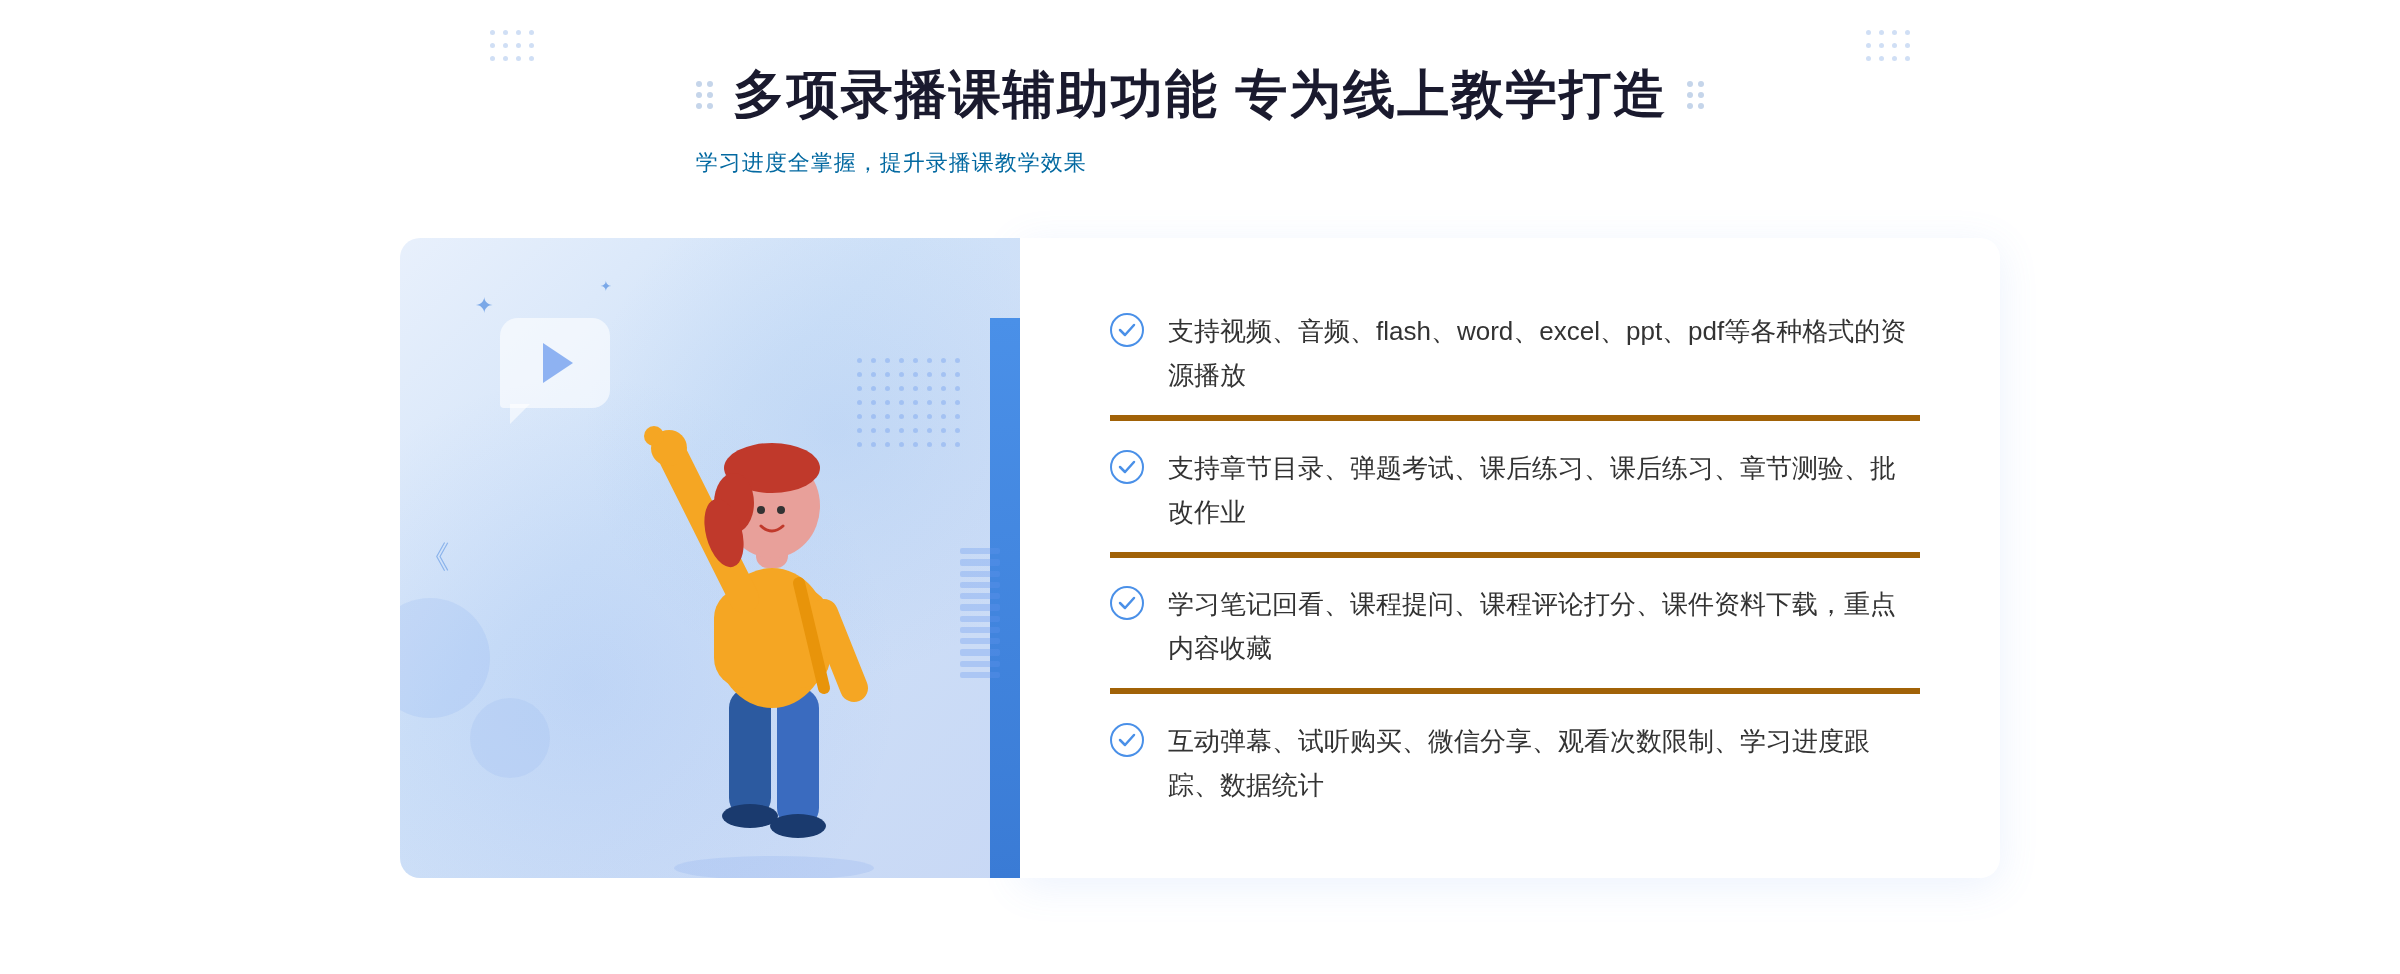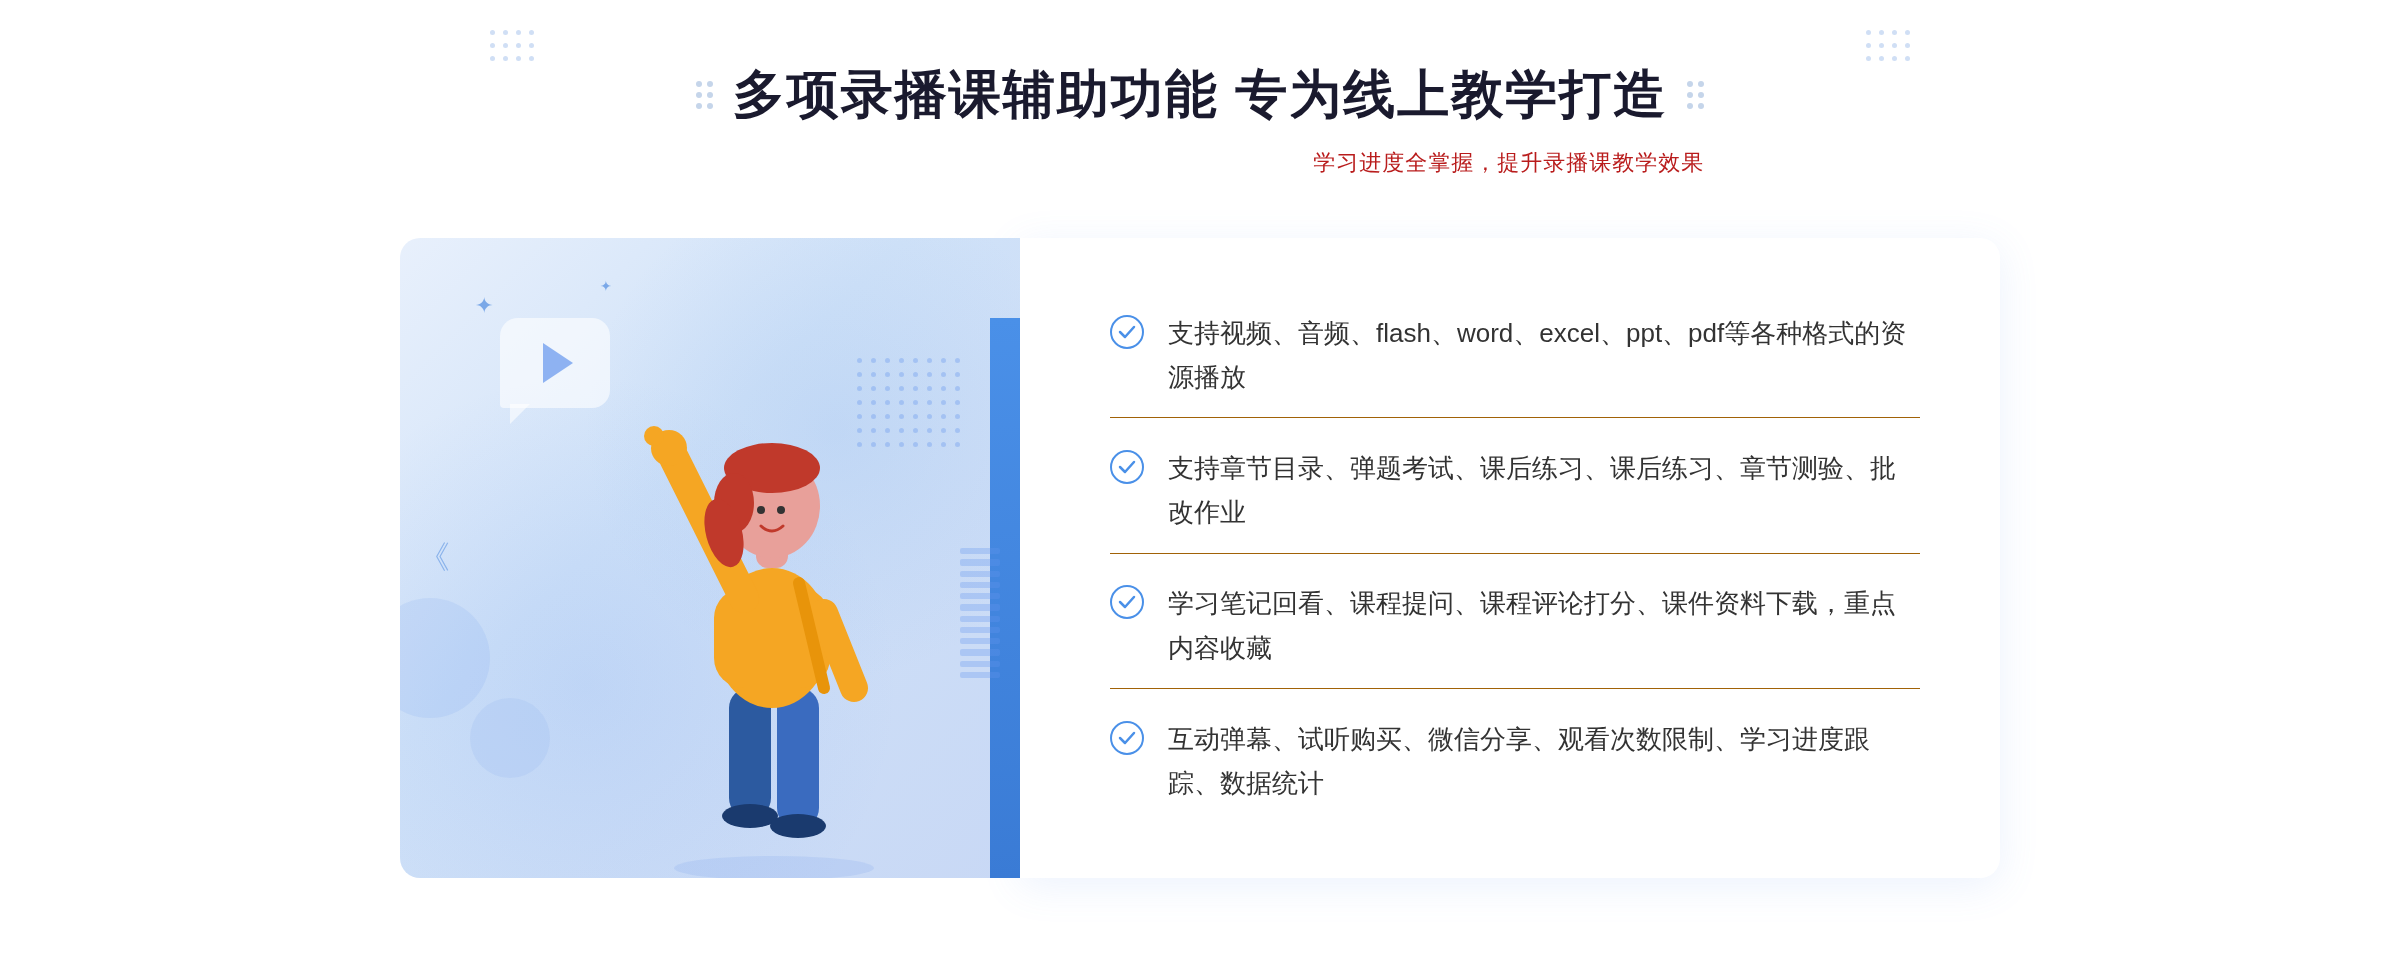--- a/index.html
+++ b/index.html
@@ -50,21 +50,21 @@
     }
 
     .dots-top-right {
       top: 30px;
       right: 490px;
       grid-template-columns: repeat(4, 1fr);
     }
 
     
     .header {
-      text-align: right;
+      text-align: left;
       margin-bottom: 60px;
     }
 
     .main-title {
       font-size: 52px;
       font-weight: 700;
       color: #1a1a2e;
       letter-spacing: 2px;
       margin-bottom: 18px;
       display: flex;
@@ -85,21 +85,21 @@
 
     .title-dot {
       width: 6px;
       height: 6px;
       border-radius: 50%;
       background: #c5d5ea;
     }
 
     .sub-title {
       font-size: 22px;
-      color: #b91c1c;
+      color: #0369a1;
       font-weight: 400;
       letter-spacing: 1px;
     }
 
     
     .content-area {
       display: flex;
       align-items: stretch;
       width: 1600px;
       gap: 0;
@@ -278,21 +278,21 @@
       flex-direction: column;
       justify-content: space-around;
       box-shadow: 0 8px 40px rgba(100, 149, 237, 0.12);
     }
 
     .feature-item {
       display: flex;
       align-items: flex-start;
       gap: 24px;
       padding: 18px 0;
-      border-bottom: 1px solid #a16207;
+      border-bottom: 6px solid #a16207;
     }
 
     .feature-item:last-child {
       border-bottom: none;
     }
 
     .check-icon {
       width: 34px;
       height: 34px;
       flex-shrink: 0;

